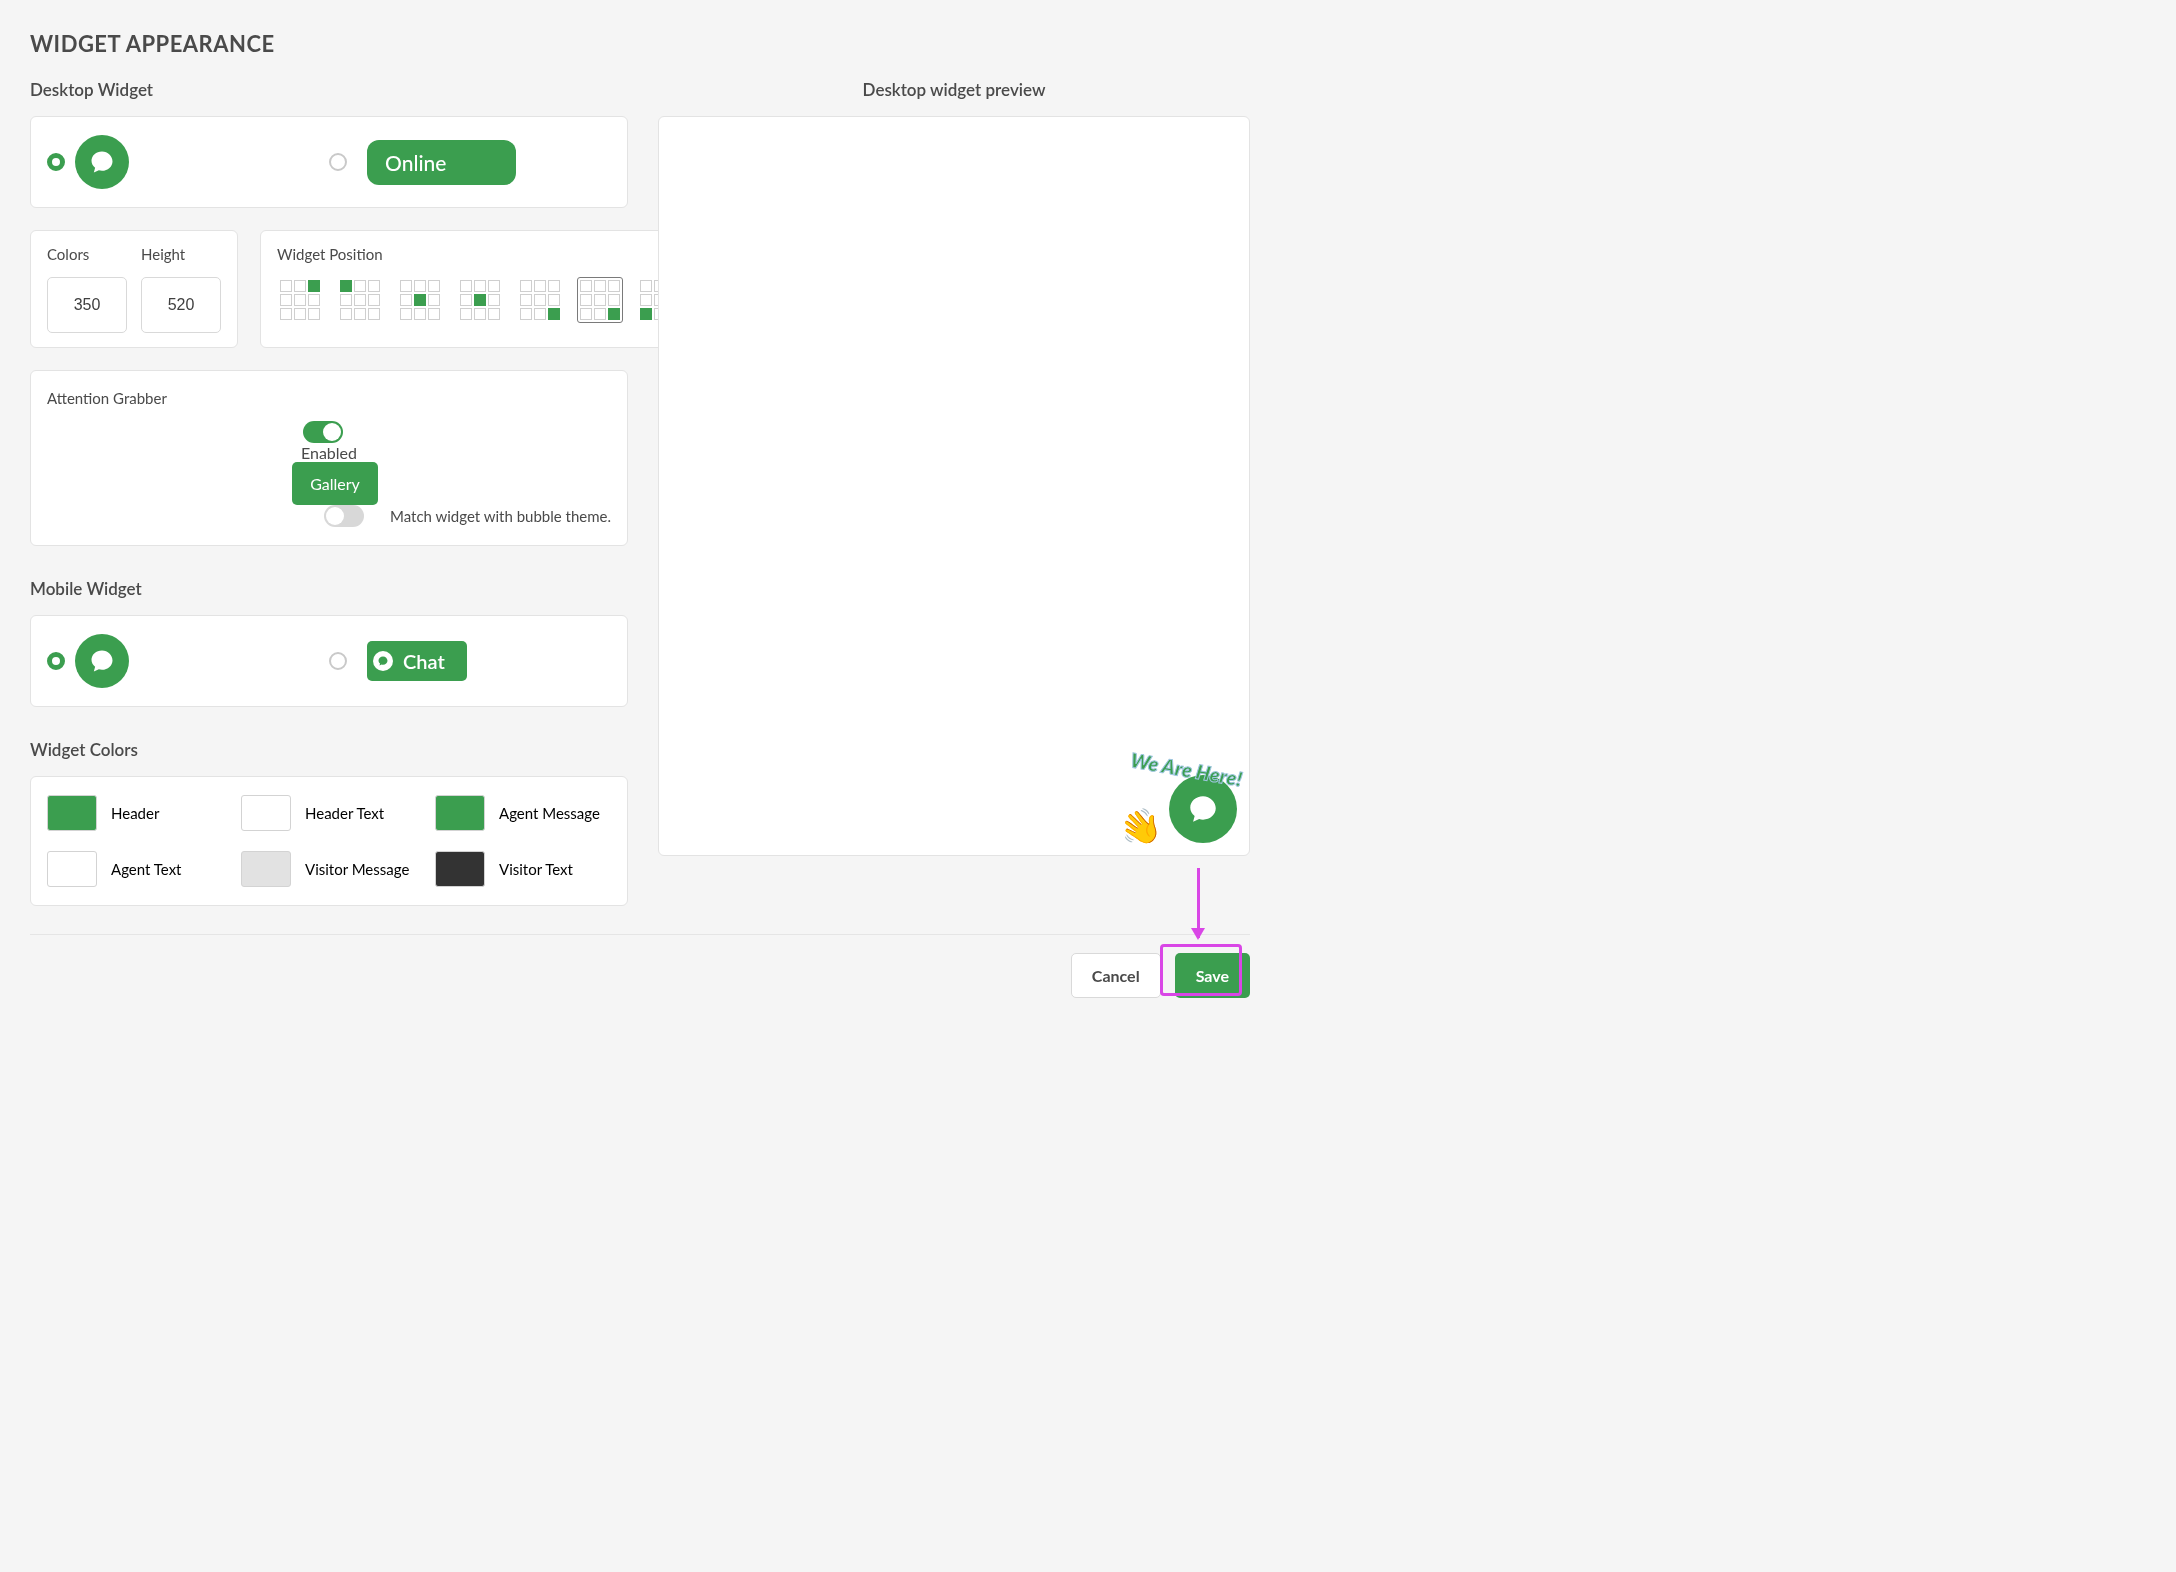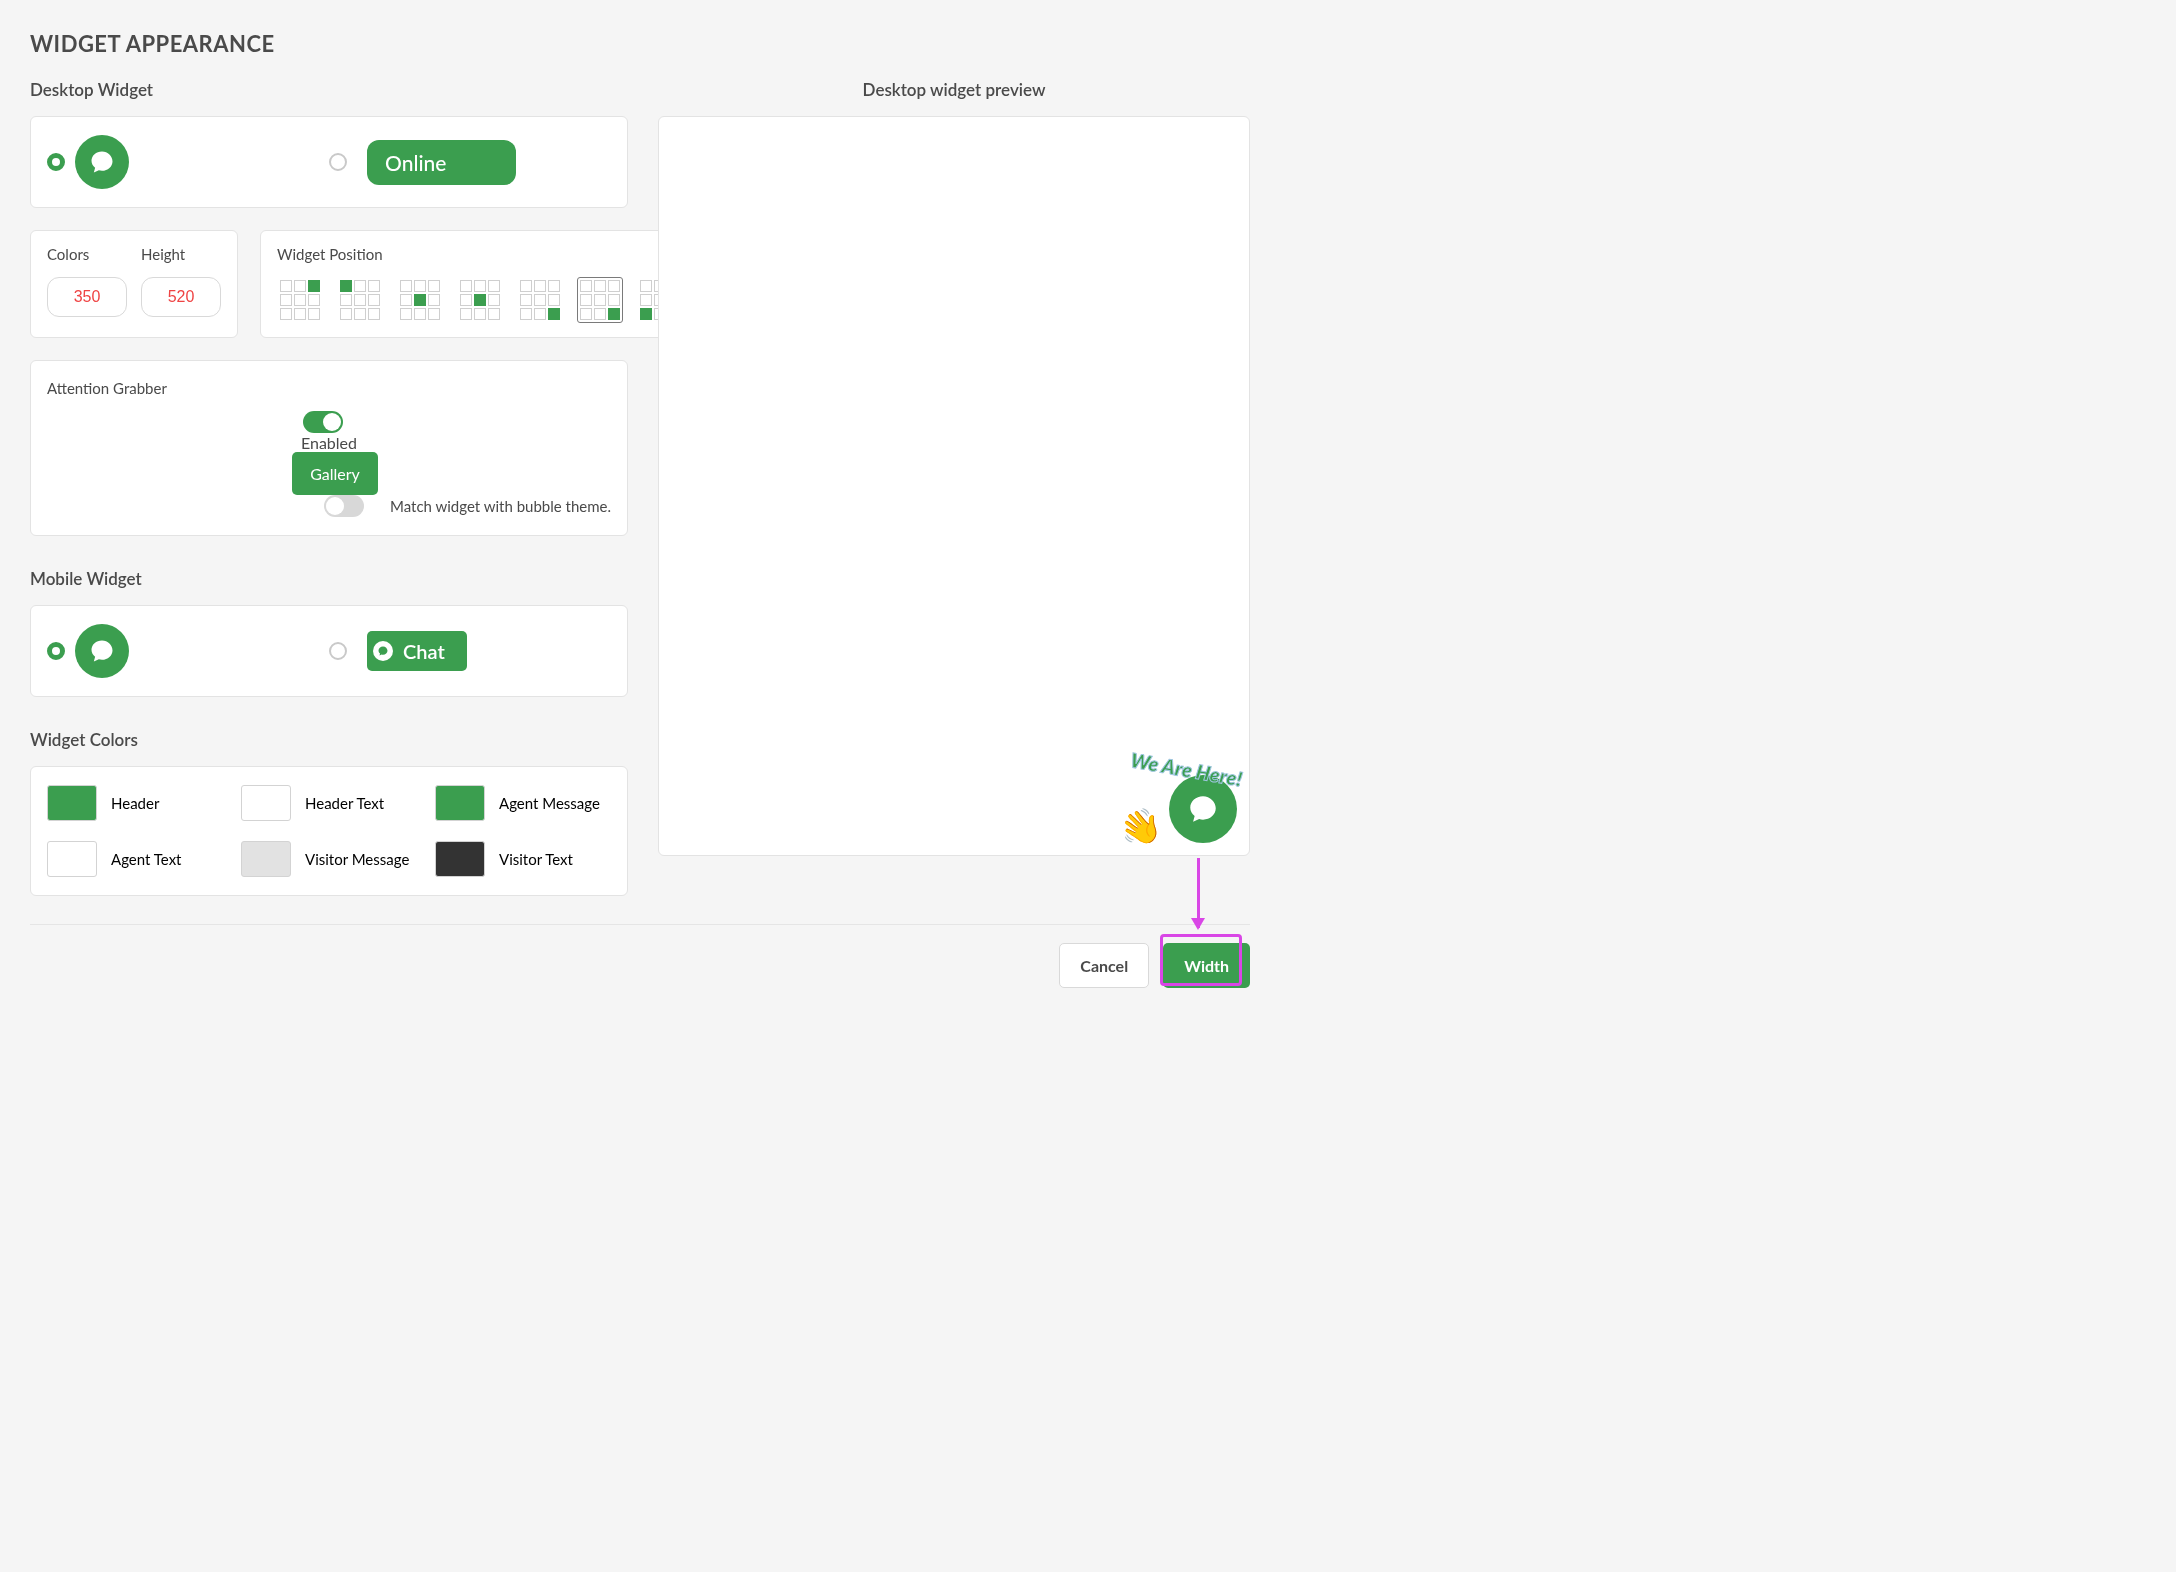--- a/index.html
+++ b/index.html
@@ -59,22 +59,22 @@
   .chat-btn .mini-bubble {
     width:20px; height:20px; border-radius:50%; background:#fff;
     display:flex; align-items:center; justify-content:center;
   }
   .row2 { display:flex; gap:22px; margin-top:22px; }
   .dim-card { width:220px; }
   .dim-card .dims { display:flex; gap:14px; }
   .dim-col { display:flex; flex-direction:column; flex:1; }
   .dim-col label { font-size:15px; color:#4a4a4a; margin-bottom:14px; }
   .dim-col input {
-    width:80px; padding:10px 10px; font-size:16px; text-align:center;
-    border:1px solid #d9d9d9; border-radius:12px; color:#ef4444;
+    width:80px; padding:18px 10px; font-size:16px; text-align:center;
+    border:1px solid #d9d9d9; border-radius:5px; color:#404040;
   }
   .pos-card { flex:1; }
   .pos-card .lbl { font-size:15px; margin-bottom:14px; }
   .pos-options { display:flex; gap:14px; }
   .pos-grid {
     display:grid; grid-template-columns:repeat(3,12px); grid-template-rows:repeat(3,12px);
     gap:2px; padding:2px; border:1px solid transparent; border-radius:3px;
   }
   .pos-grid.selected { border:1px solid #7a7a7a; }
   .pos-grid .cell { width:12px; height:12px; border:1px solid #cfcfcf; }
@@ -383,16 +383,16 @@
     </div>
   </div>
 </div>
 
 <hr class="sep">
 
 <div class="footer-wrap">
   <div class="arrow down" style="right:50px; bottom:60px;"></div>
   <div class="footer">
     <div class="btn cancel">Cancel</div>
-    <div class="btn save">Width</div>
+    <div class="btn save">Save</div>
   </div>
   <div class="save-highlight"></div>
 </div>
 
 </body></html>

